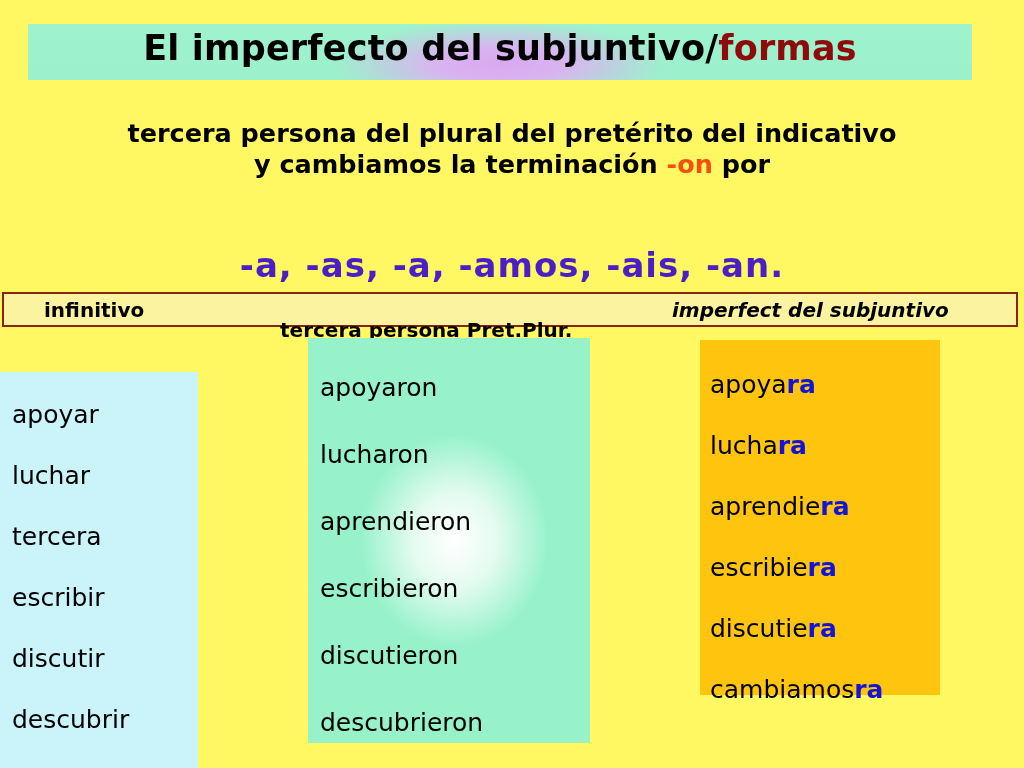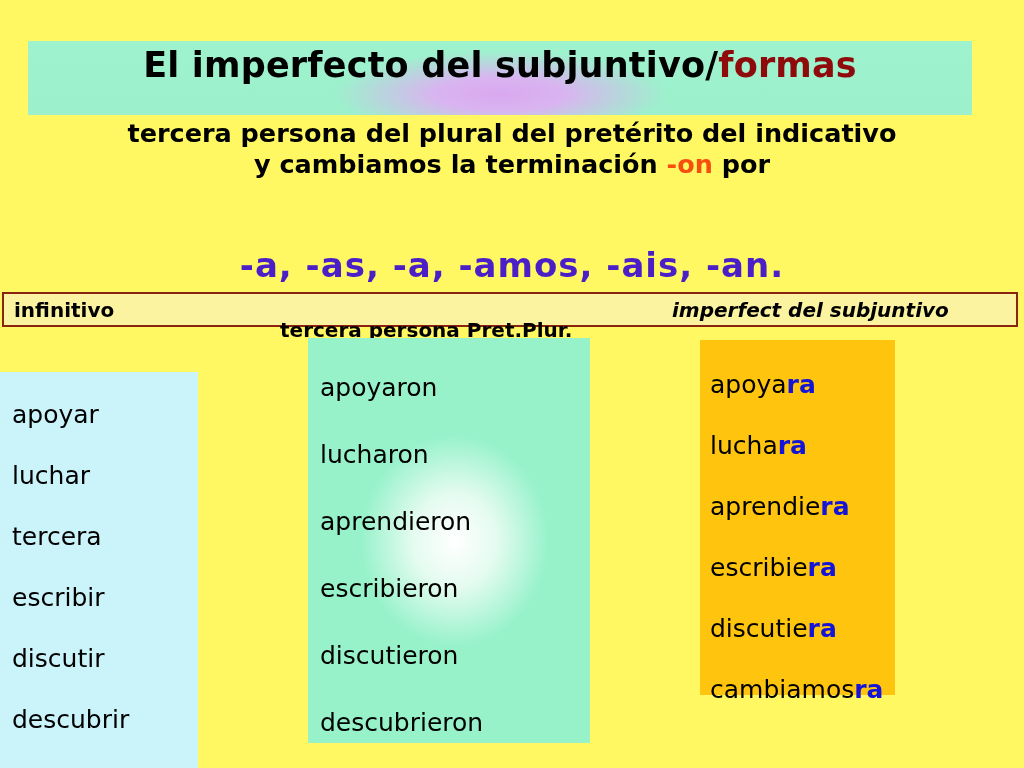--- a/index.html
+++ b/index.html
@@ -12,23 +12,23 @@
     background: #FFF862;
     font-family: "DejaVu Sans", sans-serif;
     overflow: hidden;
     position: relative;
   }
 
   
   #title-bar {
     position: absolute;
     left: 28px;
-    top: 41px;
+    top: 24px;
     width: 944px;
-    height: 74px;
+    height: 56px;
     background:
       radial-gradient(ellipse 230px 60px at 50% 72%, #D9A8F0 0%, #D9B4F0 28%, rgba(170,240,210,0.0) 72%),
       linear-gradient(180deg, #9EF2CE 0%, #9CF0CC 100%);
   }
   #title-text {
     position: absolute;
     left: 0;
     top: 0;
     width: 944px;
     text-align: center;
@@ -79,21 +79,21 @@
     box-sizing: border-box;
   }
   #header-strip .cell {
     position: absolute;
     top: 4px;
     font-size: 20px;
     font-weight: bold;
     color: #000000;
     white-space: nowrap;
   }
-  #hdr-infinitivo { left: 10px; text-align: center; }
+  #hdr-infinitivo { left: 40px; text-align: center; }
   #hdr-tercera    { left: 276px; margin-top: 20px; }
   #hdr-imperfect  { left: 668px; font-style: italic; }
 
   
   .col {
     position: absolute;
     box-sizing: border-box;
   }
   #col-infinitivo {
     left: 0px;
@@ -110,21 +110,21 @@
     width: 282px;
     height: 405px;
     background:
       radial-gradient(ellipse 120px 135px at 52% 50%, #FFFFFF 0%, #E4FBF0 35%, rgba(152,243,201,0) 78%),
       linear-gradient(180deg, #97F2CA 0%, #97F2CA 100%);
     padding: 16px 0 0 12px;
   }
   #col-subjunctive {
     left: 700px;
     top: 340px;
-    width: 195px;
+    width: 240px;
     height: 355px;
     background: #FFC40D;
     padding: 14px 0 0 10px;
   }
 
   .word {
     font-size: 25px;
     color: #000000;
     white-space: nowrap;
   }

